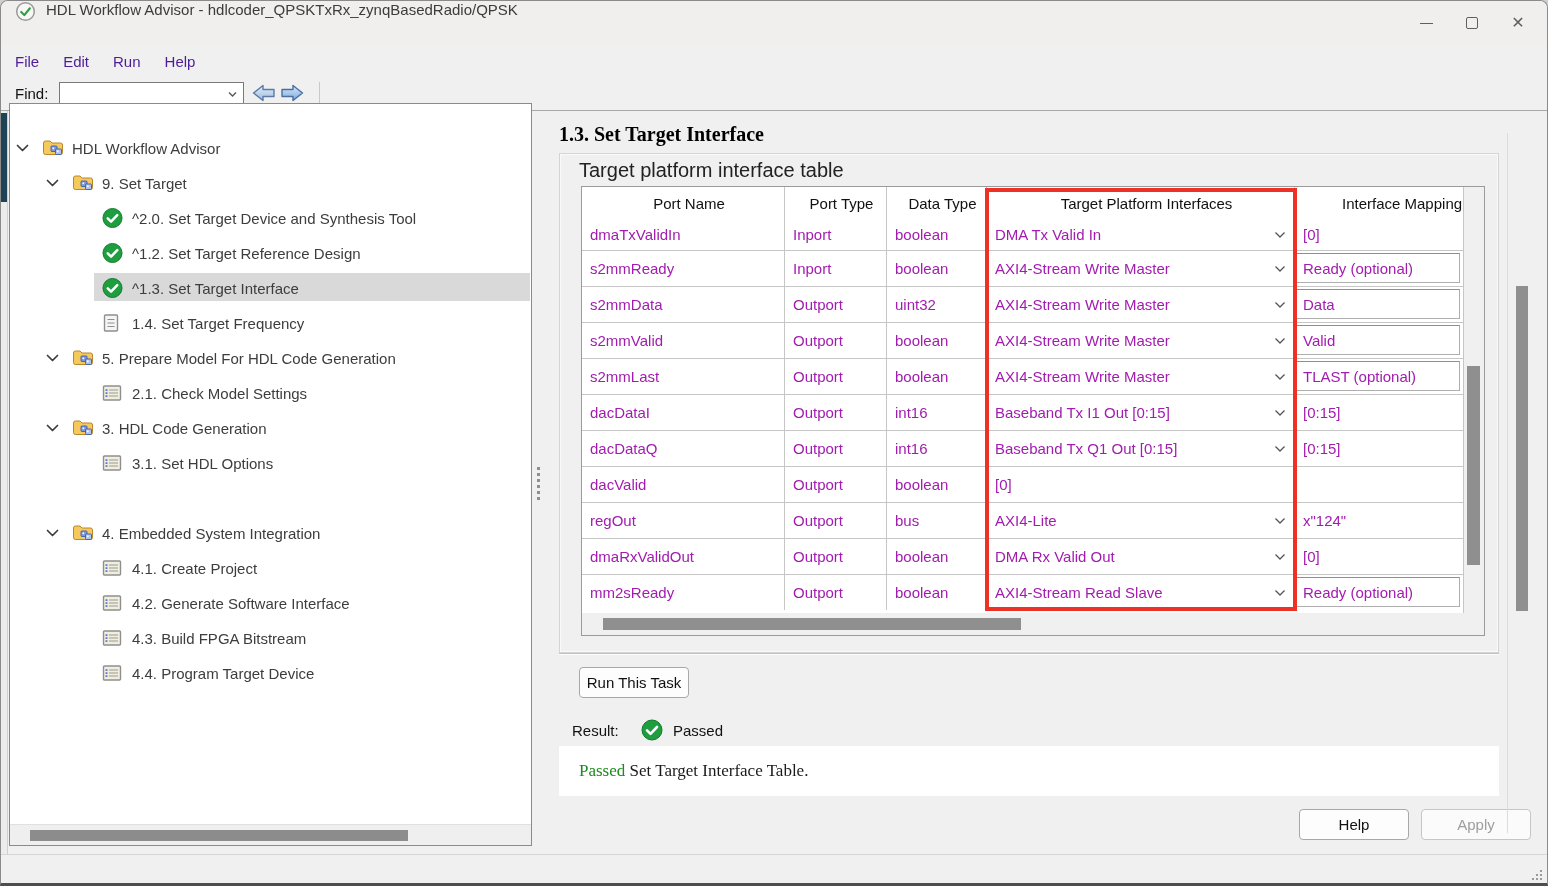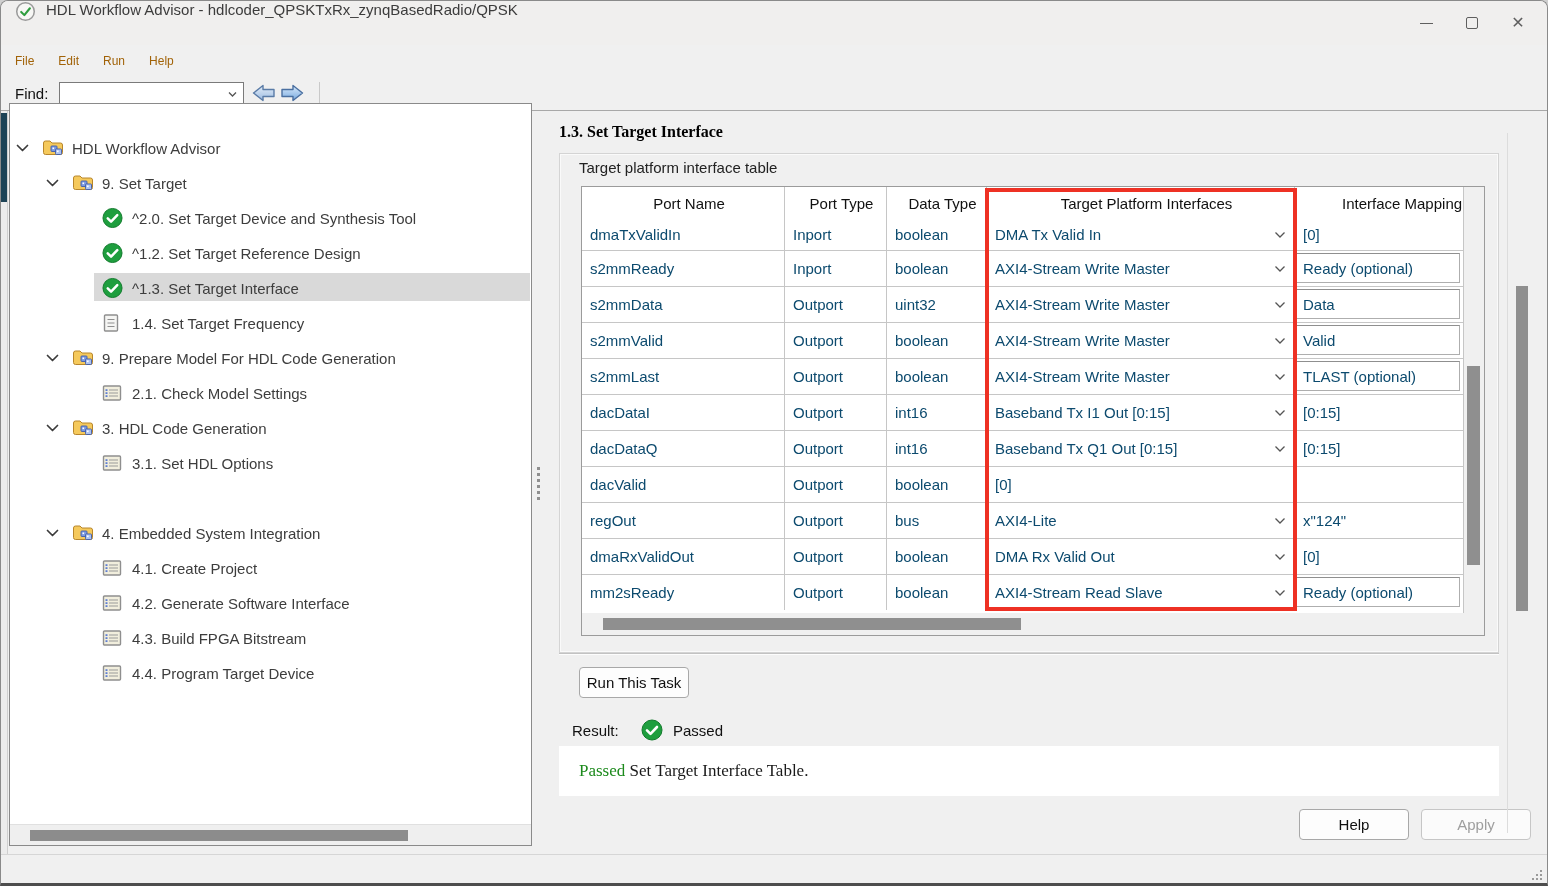--- a/index.html
+++ b/index.html
@@ -13,21 +13,21 @@
   .titlebar { position:absolute; left:0; top:0; right:0; height:44px; background:#f0efee; display:flex; align-items:flex-start; }
   .app-icon { margin-left:14px; width:21px; height:21px; }
   .title-text { margin-left:10px; font-size:15px; color:#3c3c3c; white-space:nowrap; }
   .win-controls { position:absolute; right:6px; top:0; height:44px; display:flex; }
   .win-btn { width:46px; height:44px; display:flex; align-items:center; justify-content:center; color:#5f5f5f; }
   .glyph-min { width:13px; height:0; border-top:1.5px solid #5f5f5f; }
   .glyph-max { width:12px; height:12px; border:1.4px solid #5f5f5f; border-radius:2px; }
   .glyph-close { font-size:16px; line-height:16px; }
   
   .menubar { position:absolute; left:0; top:44px; right:0; height:32px; display:flex; align-items:center; }
-  .menu-item { margin-left:14px; padding:2px 5px; font-size:12px; color:#a16207; }
+  .menu-item { margin-left:14px; padding:2px 5px; font-size:15px; color:#4c1d95; }
   .menu-item:first-child { margin-left:9px; }
   
   .findbar { position:absolute; left:0; top:76px; right:0; height:34px; border-bottom:1px solid #a8a8a8; }
   .find-label { position:absolute; left:14px; top:8px; font-size:15px; color:#111; }
   .find-combo { position:absolute; left:58px; top:5px; width:185px; height:24px; background:#fff; border:1px solid #7a7a7a; }
   .find-combo .chev { position:absolute; right:5px; top:5px; }
   .nav-arrow { position:absolute; top:4px; width:28px; height:26px; background:transparent; border:none; }
   .find-sep { position:absolute; left:318px; top:5px; height:24px; border-left:1px solid #c9c9c9; }
   
   .left-scrollstrip { position:absolute; left:0; top:110px; width:7px; height:743px; background:#ececec; border-right:1px solid #cfcfcf; }
@@ -38,31 +38,31 @@
   .row-hl { position:absolute; left:84px; right:1px; top:3px; bottom:4px; }
   .tree-row.selected .row-hl { background:#d9d9d9; }
   .tw { position:absolute; top:50%; transform:translateY(-50%); display:flex; align-items:center; }
   .tree-label { font-size:15px; color:#3d3d3d; white-space:nowrap; position:relative; }
   .left-hscroll { position:absolute; left:0; right:0; bottom:0; height:21px; background:#efefef; border-top:1px solid #e0e0e0; }
   .left-hscroll .thumb { position:absolute; left:20px; top:5px; width:378px; height:11px; background:#8c8c8c; }
   .splitter-dots { position:absolute; left:536px; top:466px; width:4px; }
   .splitter-dots i { display:block; width:3px; height:3px; background:#8f8f8f; margin-bottom:3px; }
   
   .right-panel { position:absolute; left:548px; top:110px; width:1000px; height:743px; }
-  .task-title { position:absolute; left:10px; top:12px; font-family:"Liberation Serif", serif; font-weight:bold; font-size:16px; color:#000; }
+  .task-title { position:absolute; left:10px; top:12px; font-family:"Liberation Serif", serif; font-weight:bold; font-size:20px; color:#000; }
   .groupbox { position:absolute; left:10px; top:42px; width:940px; height:500px; border:1px solid #d4d4d4; box-shadow:inset 0 0 0 1px #fafafa; }
-  .table-label { position:absolute; left:30px; top:48px; font-size:15px; color:#222; }
+  .table-label { position:absolute; left:30px; top:48px; font-size:20px; color:#222; }
   .ptable { position:absolute; left:32px; top:75px; width:904px; height:450px; background:#fff; border:1px solid #9b9b9b; display:flex; flex-direction:column; }
   .t-content { flex:1; display:flex; min-height:0; }
   .t-cols { flex:1; min-width:0; display:flex; flex-direction:column; }
   .t-row { display:flex; height:36px; border-top:1px solid #c6c6c6; }
   .t-row.noline { border-top:none; }
   .t-row.hdr { height:32px; }
   .t-row.first { height:31px; }
-  .cell { border-right:1px solid #c6c6c6; font-size:15px; color:#0c4a6e; display:flex; align-items:center; padding-left:8px; white-space:nowrap; overflow:hidden; }
+  .cell { border-right:1px solid #c6c6c6; font-size:15px; color:#a21caf; display:flex; align-items:center; padding-left:8px; white-space:nowrap; overflow:hidden; }
   .c-port { width:203px; } .c-type { width:102px; } .c-data { width:100px; }
   .c-if { width:308px; position:relative; }
   .c-map { flex:1; min-width:0; border-right:none; position:relative; }
   .hdr .cell { justify-content:center; padding-left:12px; color:#111; }
   .hdr .c-map { justify-content:flex-start; padding-left:47px; }
   .if-chev { position:absolute; right:8px; top:50%; transform:translateY(-50%); }
   .map-box { position:absolute; left:1px; right:3px; top:2px; bottom:3px; background:#fff; border:1px solid #aeaeae; border-top-color:#8f8f8f; display:flex; align-items:center; padding-left:6px; font-size:15px; }
   .t-vstrip { width:21px; background:#f0f0f0; border-left:1px solid #c6c6c6; position:relative; }
   .t-vstrip .thumb { position:absolute; left:3px; width:13px; top:179px; height:199px; background:#8f8f8f; }
   .t-hscroll { height:22px; background:#f0f0f0; position:relative; }
@@ -255,21 +255,21 @@
           <span class="tw" style="left:62px">
             <svg width="23" height="19" viewBox="0 0 23 19">
     <path d="M1.5 4.5 Q1.5 2.5 3.5 2.5 L8 2.5 L10 4.5 L18.5 4.5 Q20.5 4.5 20.5 6.5 L20.5 14 Q20.5 16 18.5 16 L3.5 16 Q1.5 16 1.5 14 Z" fill="#f5c95c" stroke="#b8862b" stroke-width="1"></path>
     <rect x="9" y="7.5" width="6" height="5.5" rx="0.8" fill="#7d9ae0" stroke="#3d5cae" stroke-width="0.9"></rect>
     <rect x="13.5" y="10.5" width="6" height="5.5" rx="0.8" fill="#aec3ef" stroke="#3d5cae" stroke-width="0.9"></rect>
     <rect x="10.5" y="9" width="1.6" height="1.6" fill="#fff"></rect>
               <rect x="15" y="12" width="1.6" height="1.6" fill="#fff"></rect>
   </svg>
           </span>
           <span class="tw" style="left:92px">
-            <span class="tree-label">9. Prepare Model For HDL Code Generation</span>
+            <span class="tree-label">5. Prepare Model For HDL Code Generation</span>
           </span>
         </div>
         <div class="tree-row" style="top: 271px;">
           <div class="row-hl"></div>
           <span class="tw" style="left:92px">
             <svg width="20" height="17" viewBox="0 0 20 17">
     <rect x="1.5" y="1.5" width="17" height="14" rx="1" fill="#f1eedd" stroke="#8f8f8f" stroke-width="1.4"></rect>
     <line x1="7" y1="5.5" x2="16" y2="5.5" stroke="#9a9a9a" stroke-width="1.2"></line>
     <line x1="7" y1="8.5" x2="16" y2="8.5" stroke="#9a9a9a" stroke-width="1.2"></line>
     <line x1="7" y1="11.5" x2="16" y2="11.5" stroke="#9a9a9a" stroke-width="1.2"></line>

